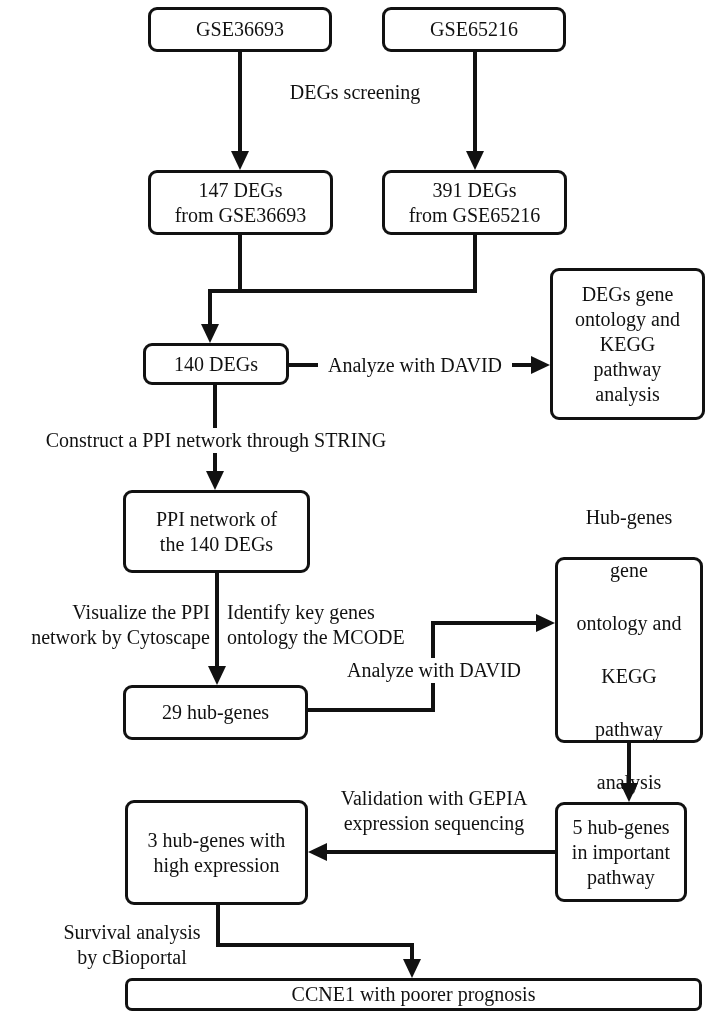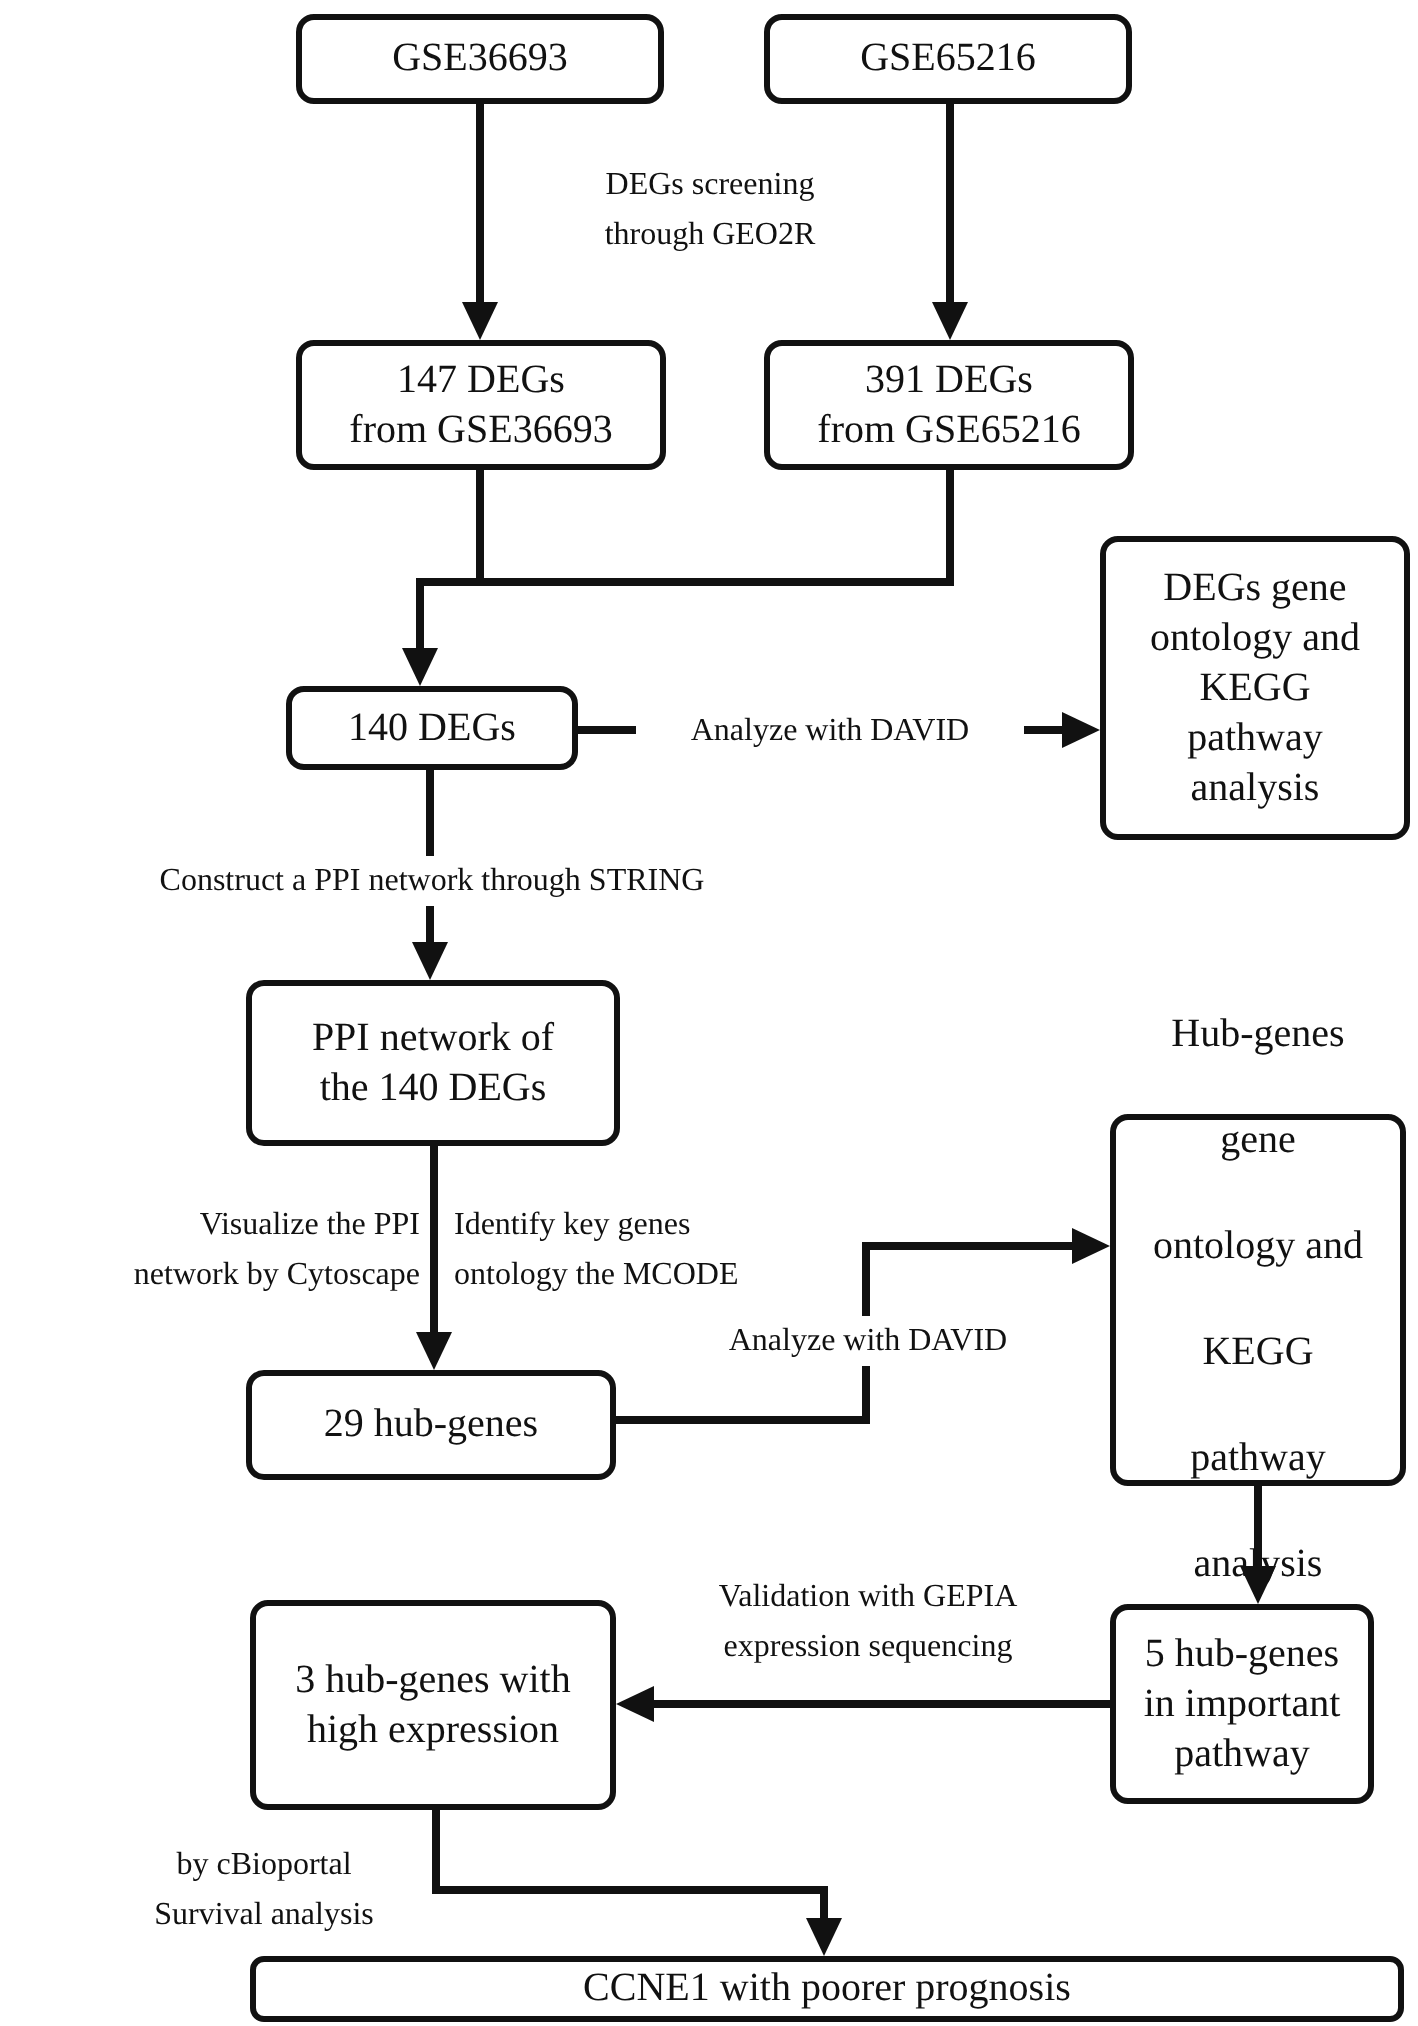--- a/index.html
+++ b/index.html
@@ -3,21 +3,21 @@
 <meta charset="utf-8">
 <style>
   html,body{margin:0;padding:0;background:#ffffff;}
   .figure{position:relative;width:709px;height:1013px;background:#ffffff;
           font-family:"Liberation Serif","DejaVu Serif",serif;color:#111111;overflow:hidden;}
   .box{position:absolute;box-sizing:border-box;border:3.5px solid #111111;border-radius:9px;
        background:#ffffff;display:flex;flex-direction:column;justify-content:center;align-items:center;
        text-align:center;font-size:20px;line-height:25px;z-index:3;}
   .vline{position:absolute;width:4px;background:#111111;z-index:1;}
   .hline{position:absolute;height:4px;background:#111111;z-index:1;}
-  .lbl{position:absolute;font-size:16px;line-height:25px;text-align:center;background:#ffffff;z-index:2;}
+  .lbl{position:absolute;font-size:20px;line-height:25px;text-align:center;background:#ffffff;z-index:2;}
   .lbl.left{text-align:left;}
   .arr{position:absolute;width:0;height:0;z-index:4;}
   .arr-down{border-left:9px solid transparent;border-right:9px solid transparent;border-top:19px solid #111111;}
   .arr-right{border-top:9px solid transparent;border-bottom:9px solid transparent;border-left:19px solid #111111;}
   .arr-left{border-top:9px solid transparent;border-bottom:9px solid transparent;border-right:19px solid #111111;}
 </style>
 </head>
 <body>
 
 <div class="figure">
@@ -46,21 +46,20 @@
   <div class="arr arr-right" style="left:531px;top:356px;"></div>
   <div class="arr arr-down" style="left:206px;top:471px;"></div>
   <div class="arr arr-down" style="left:208px;top:666px;"></div>
   <div class="arr arr-right" style="left:536px;top:614px;"></div>
   <div class="arr arr-down" style="left:620px;top:783px;"></div>
   <div class="arr arr-left" style="left:308px;top:843px;"></div>
   <div class="arr arr-down" style="left:403px;top:959px;"></div>
 
   <div class="lbl" style="left:267px;top:80px;width:176px;">
     <div>DEGs screening</div>
-    <div>through GEO2R</div>
   </div>
   <div class="lbl" style="left:318px;top:353px;width:194px;">
     <div>Analyze with DAVID</div>
   </div>
   <div class="lbl" style="left:25px;top:428px;width:382px;">
     <div>Construct a PPI network through STRING</div>
   </div>
   <div class="lbl" style="left:0px;top:600px;width:210px;text-align:right;">
     <div>Visualize the PPI</div>
     <div>network by Cytoscape</div>
@@ -70,22 +69,22 @@
     <div>ontology the MCODE</div>
   </div>
   <div class="lbl" style="left:337px;top:658px;width:194px;">
     <div>Analyze with DAVID</div>
   </div>
   <div class="lbl" style="left:330px;top:786px;width:208px;">
     <div>Validation with GEPIA</div>
     <div>expression sequencing</div>
   </div>
   <div class="lbl" style="left:56px;top:920px;width:152px;">
+    <div>Survival analysis</div>
     <div>by cBioportal</div>
-    <div>Survival analysis</div>
   </div>
 
   <div class="box" style="left:148px;top:7px;width:184px;height:45px;">
     <div>GSE36693</div>
   </div>
   <div class="box" style="left:382px;top:7px;width:184px;height:45px;">
     <div>GSE65216</div>
   </div>
   <div class="box" style="left:148px;top:170px;width:185px;height:65px;">
     <div>147 DEGs</div>

